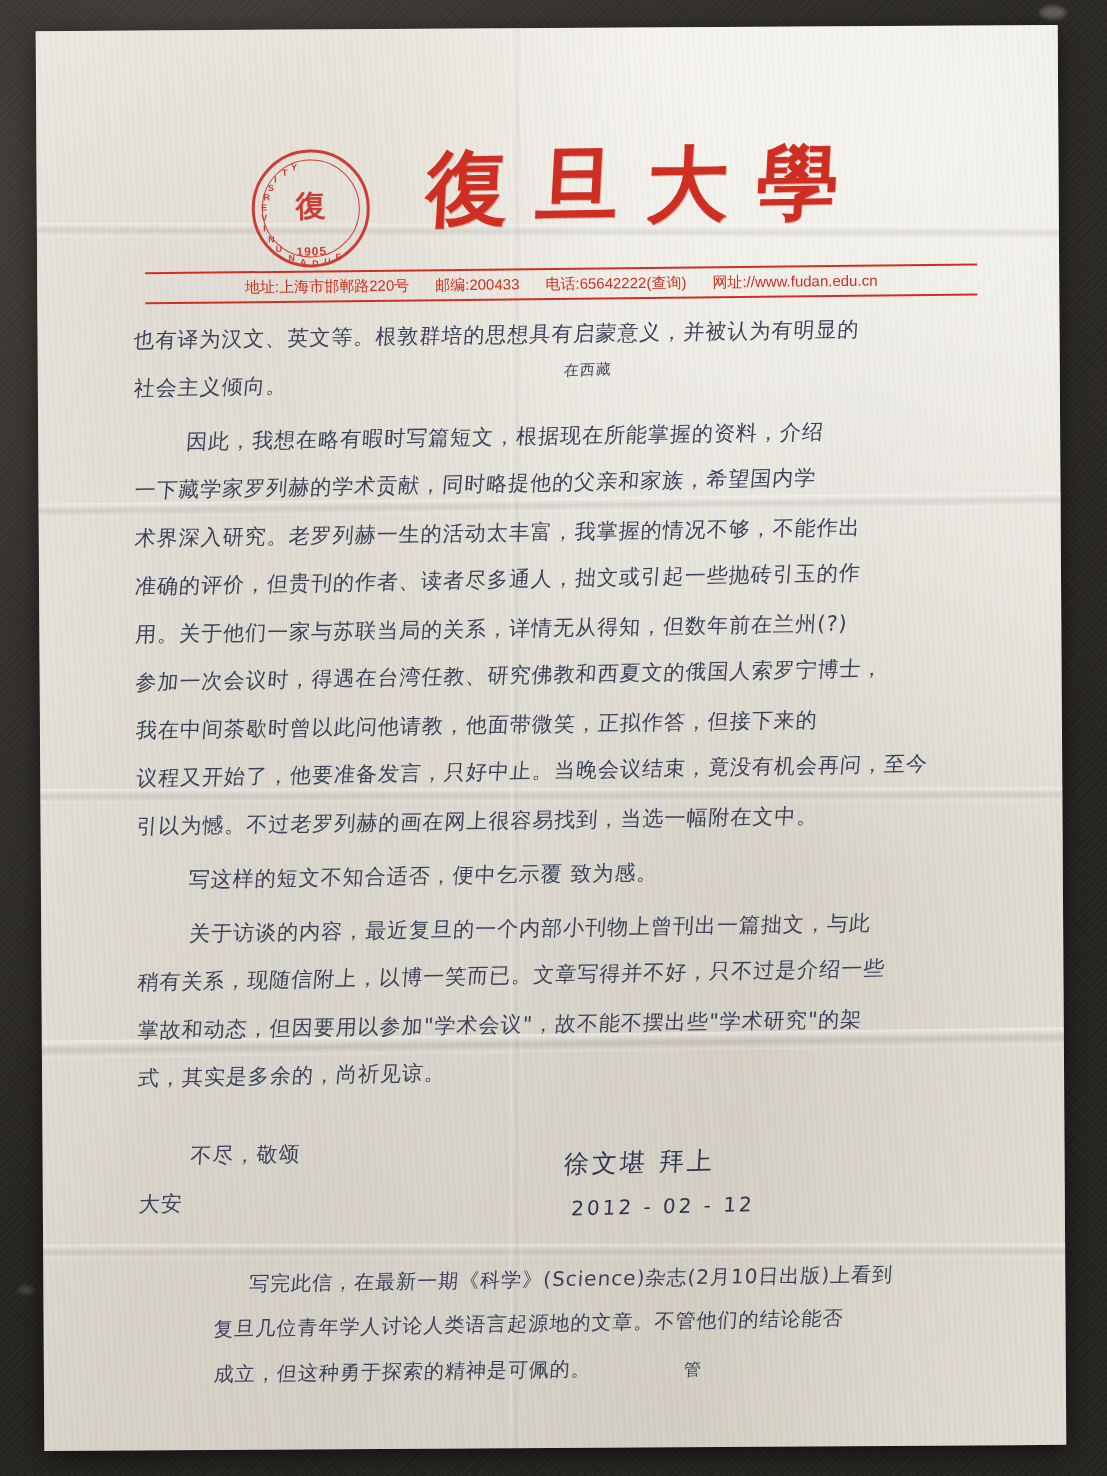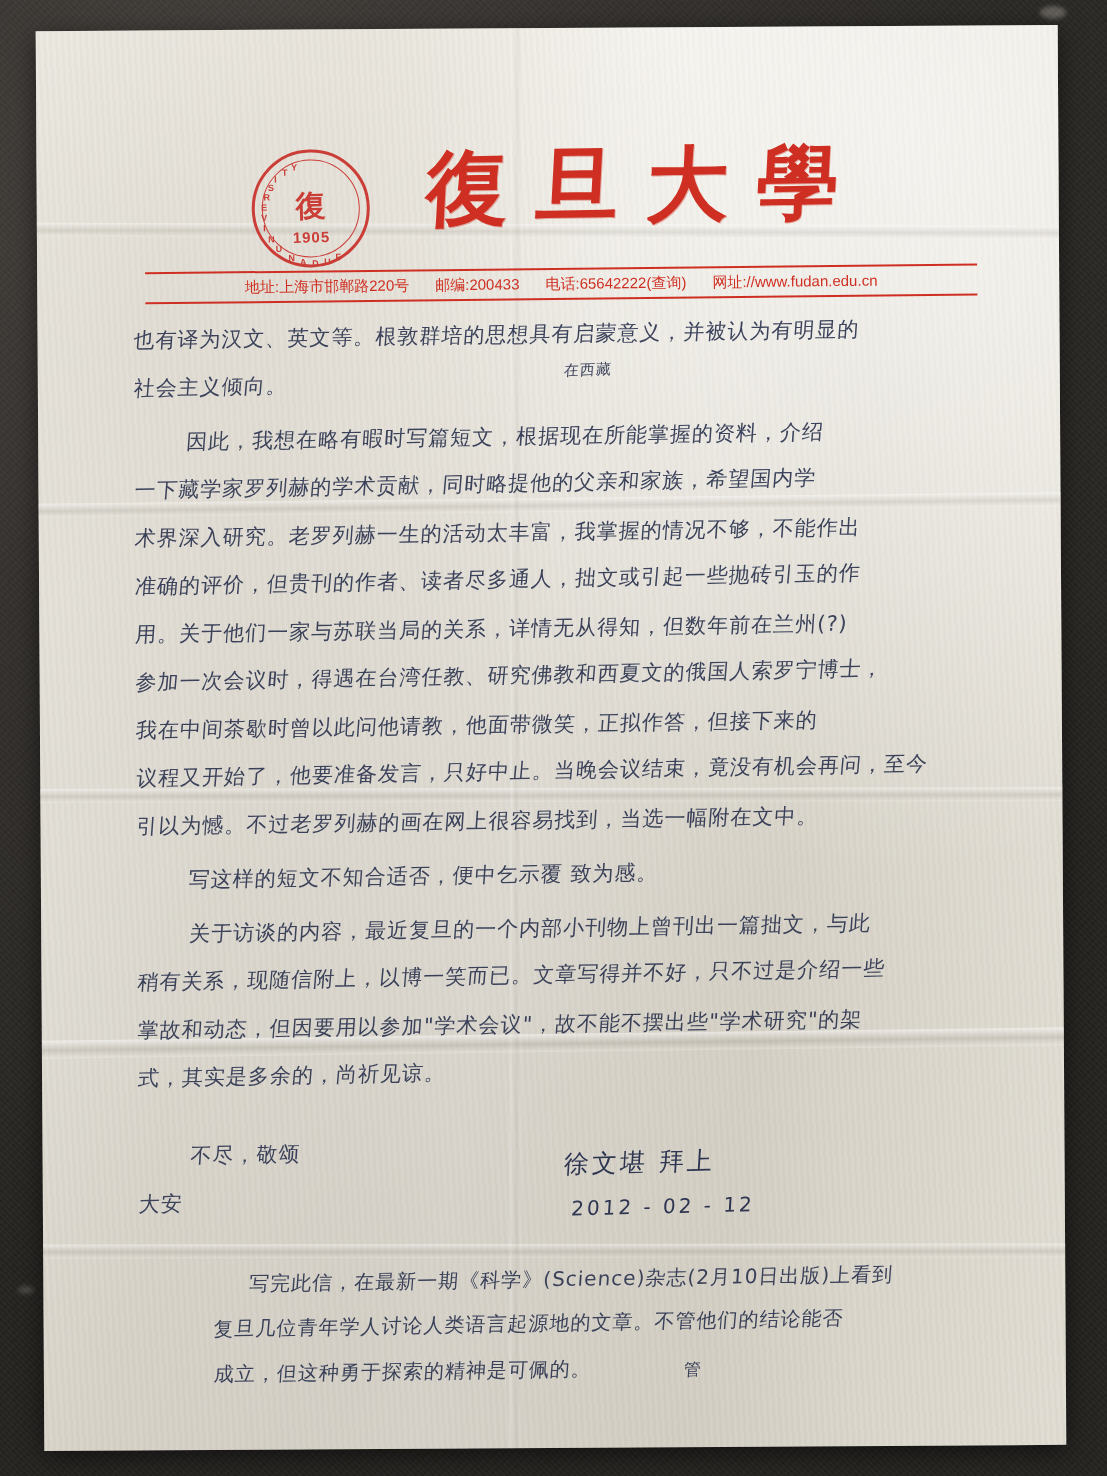--- a/index.html
+++ b/index.html
@@ -130,23 +130,23 @@
   #seal .seal-center {
     position: absolute;
     left: 50%; top: 48%;
     transform: translate(-50%,-50%);
     font-size: 30px;
     font-family: "DejaVu Serif", serif;
     font-weight: bold;
   }
   #seal .seal-year {
     position: absolute;
-    left: 50%; bottom: 19px;
+    left: 50%; bottom: 6px;
     transform: translateX(-50%);
-    font-size: 15px;
+    font-size: 12px;
     font-weight: bold;
     letter-spacing: 1px;
   }
   #univ-name {
     position: absolute;
     left: 390px;
     top: 18px;
     color: #cf2f22;
     font-family: "DejaVu Serif", serif;
     font-size: 82px;

